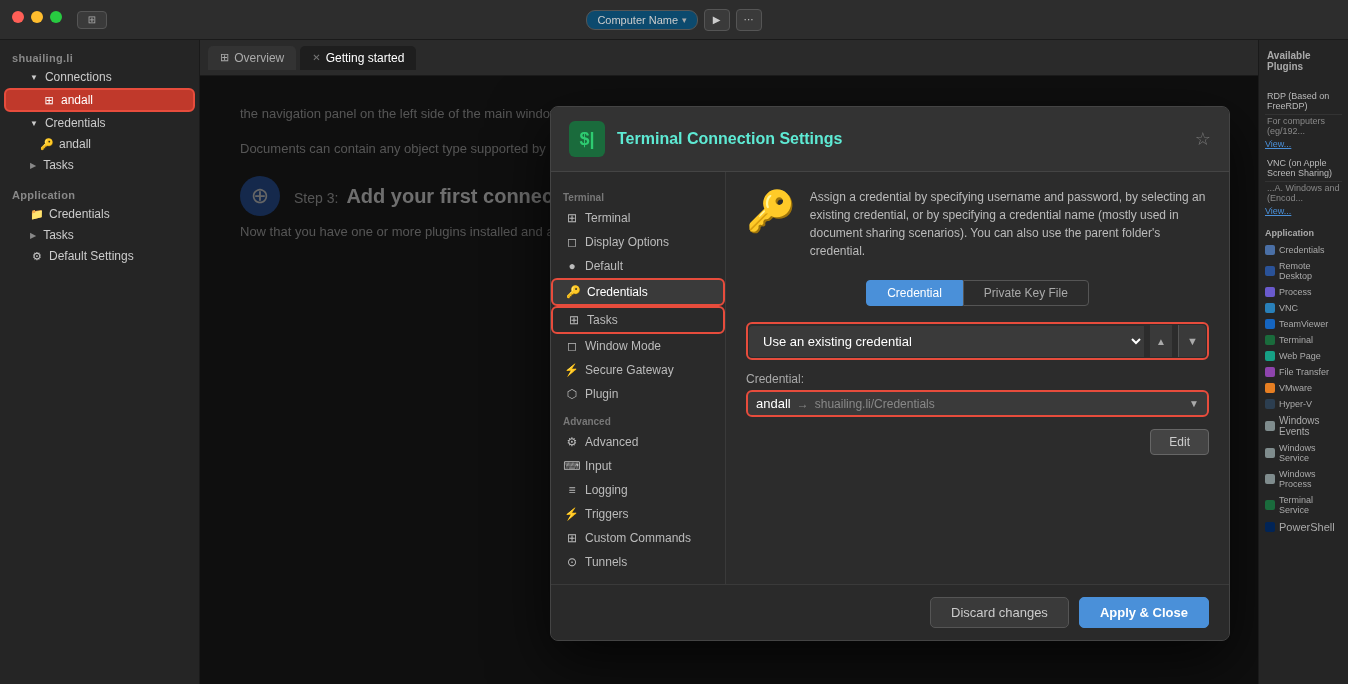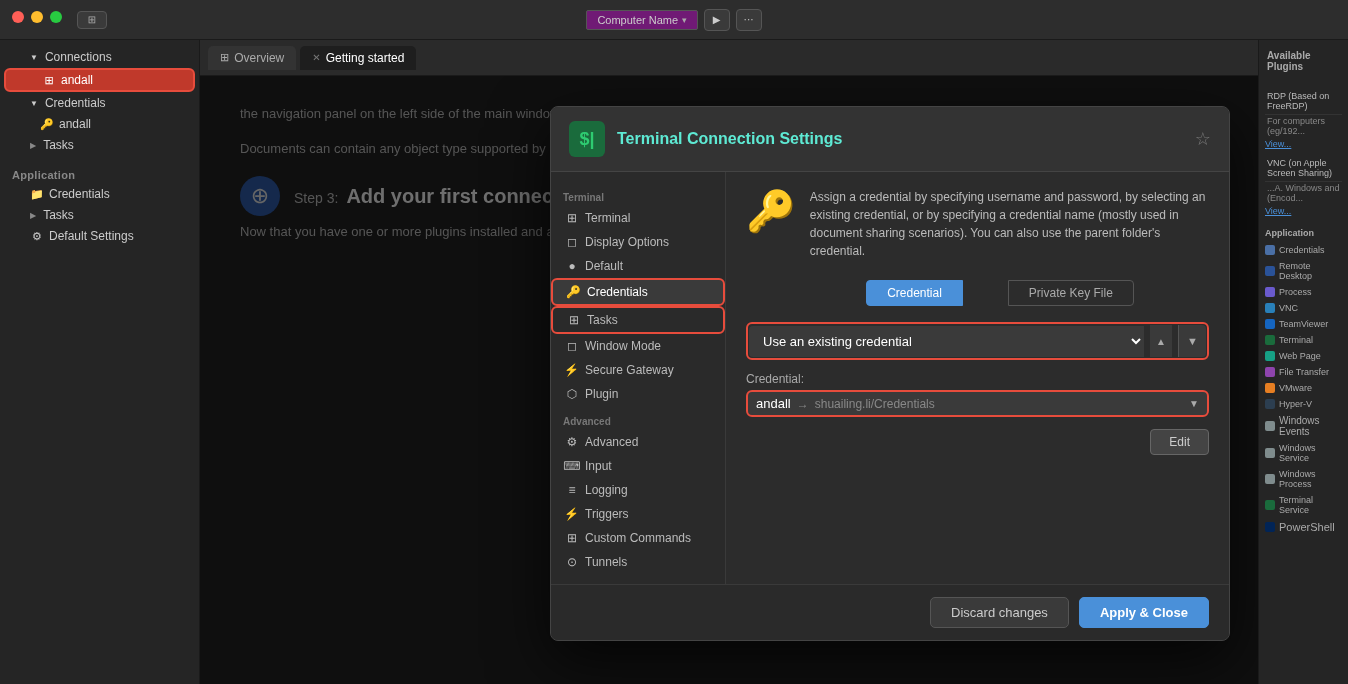--- a/index.html
+++ b/index.html
@@ -35,23 +35,23 @@
     }
     .tl-red { background: #ff5f57; }
     .tl-yellow { background: #ffbd2e; }
     .tl-green { background: #28ca41; }
     .title-bar-center {
       display: flex;
       align-items: center;
       gap: 6px;
     }
     .title-btn {
-      background: #701a75;
+      background: #0c4a6e;
       border: 1px solid #555;
-      border-radius: 2px;
+      border-radius: 9px;
       color: #ccc;
       font-size: 11px;
       padding: 3px 10px;
       cursor: pointer;
       display: flex;
       align-items: center;
       gap: 4px;
     }
     .toolbar-icon-btn {
       width: 26px;
@@ -277,21 +277,20 @@
       justify-content: center;
       gap: 0;
       margin-bottom: 16px;
     }
     .cred-tab {
       padding: 5px 20px;
       font-size: 12px;
       cursor: pointer;
       border: 1px solid #555;
       color: #aaa;
-      margin-left: 45px;
     }
     .cred-tab:first-child { border-radius: 4px 0 0 4px; }
     .cred-tab:last-child { border-radius: 0 4px 4px 0; }
     .cred-tab.active {
       background: #4a90d9;
       color: #fff;
       border-color: #4a90d9;
     }
 
     
@@ -540,20 +539,21 @@
     </div>
     <div class="toolbar-icon-btn">
       <span style="font-size:10px;">···</span>
     </div>
   </div>
 </div>
 
 <div class="main-layout">
 
   <div class="sidebar">
+    <div class="sidebar-group-label">shuailing.li</div>
 
     <div class="sidebar-item indent">
       <span class="tree-arrow open">▼</span>
       <span>Connections</span>
     </div>
 
     <div class="sidebar-item indent2 selected highlight-box">
       <span class="item-icon">⊞</span>
       <span>andall</span>
     </div>

